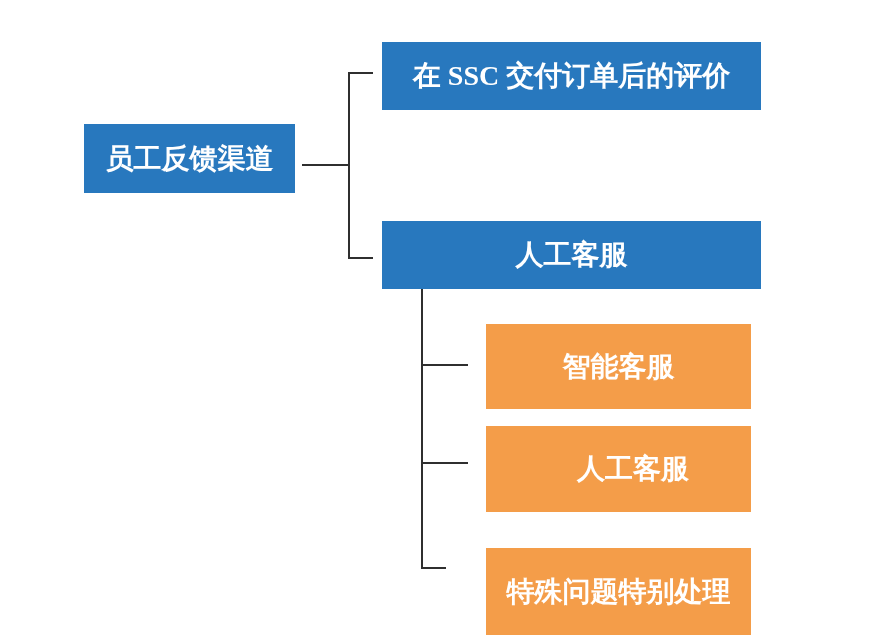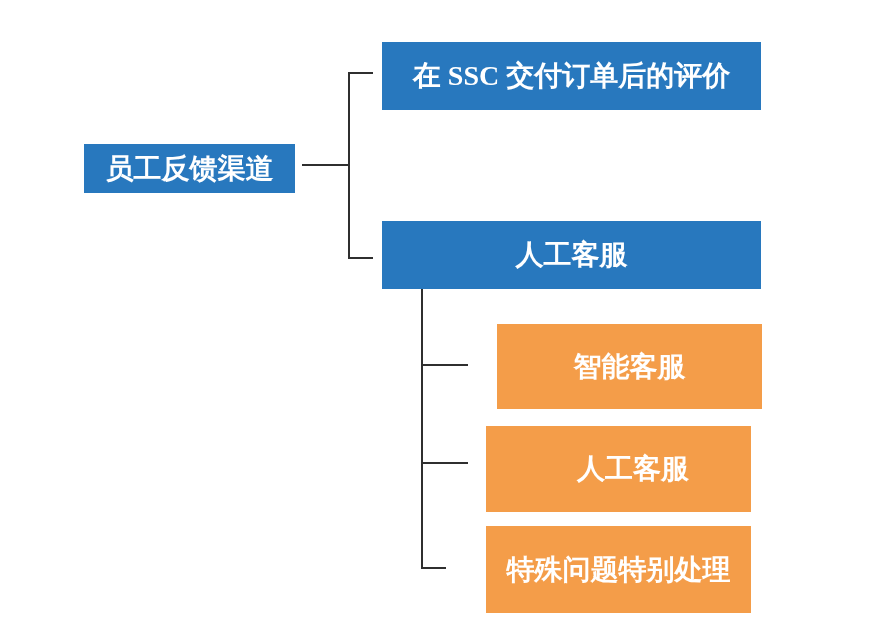--- a/index.html
+++ b/index.html
@@ -27,26 +27,26 @@
     color: var(--text);
     font-weight: bold;
     font-size: 28px;
     line-height: 1;
     text-align: center;
     white-space: nowrap;
   }
   .node.blue   { background: var(--blue); align-items: center; }
   .node.orange { background: var(--orange); }
 
-  .node-root    { left: 84px;  top: 144px; width: 211px; height: 49px; }
+  .node-root    { left: 84px;  top: 124px; width: 211px; height: 69px; }
   .node-blue-1  { left: 382px; top: 42px;  width: 379px; height: 68px; }
   .node-blue-2  { left: 382px; top: 221px; width: 379px; height: 68px; }
-  .node-orange-1{ left: 486px; top: 324px; width: 265px; height: 85px; margin-left: 11px; }
+  .node-orange-1{ left: 486px; top: 324px; width: 265px; height: 85px; }
   .node-orange-2{ left: 486px; top: 426px; width: 265px; height: 86px; padding-left: 29px; }
-  .node-orange-3{ left: 486px; top: 526px; width: 265px; height: 87px; }
+  .node-orange-3{ left: 486px; top: 548px; width: 265px; height: 87px; }
 
   .line {
     position: absolute;
     background: var(--line);
   }
   .h-line { height: 2px; }
   .v-line { width: 2px; }
 
   .conn-root-h        { left: 302px; top: 164px; width: 47px; }
   .conn-junction1-v   { left: 348px; top: 72px;  height: 187px; }

